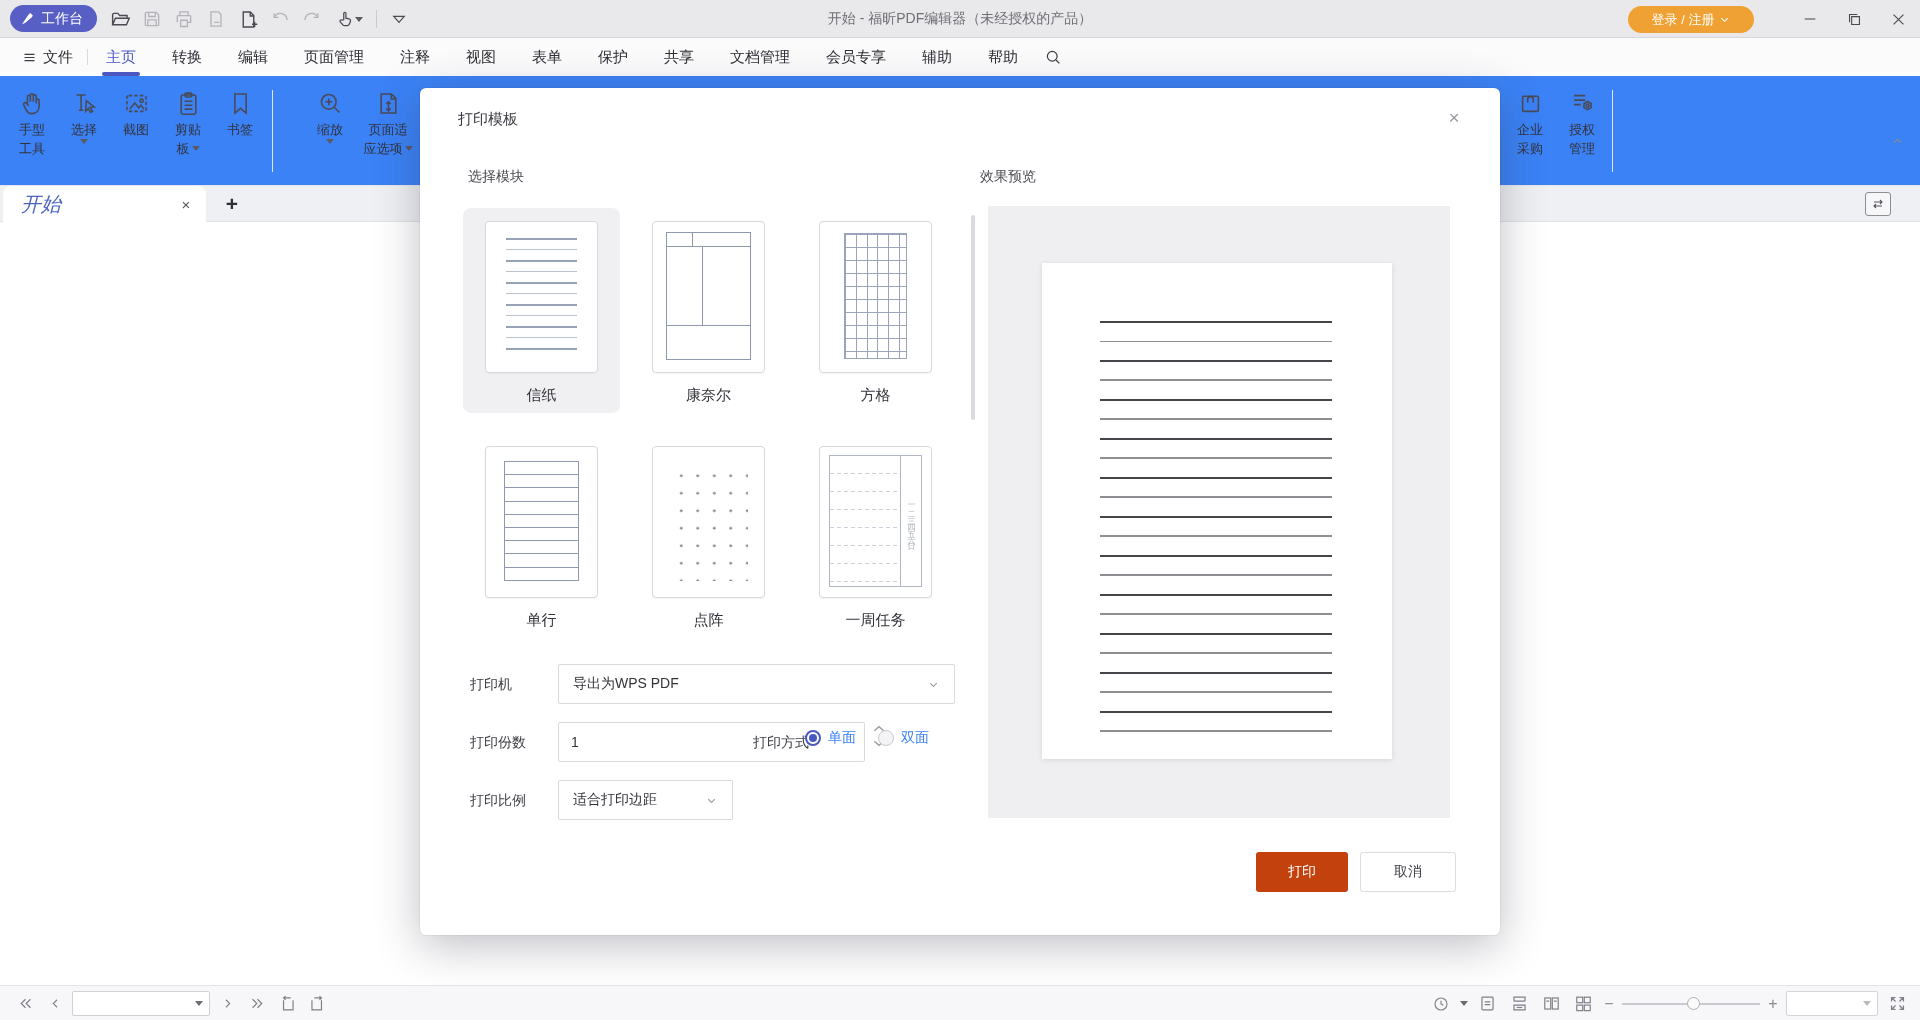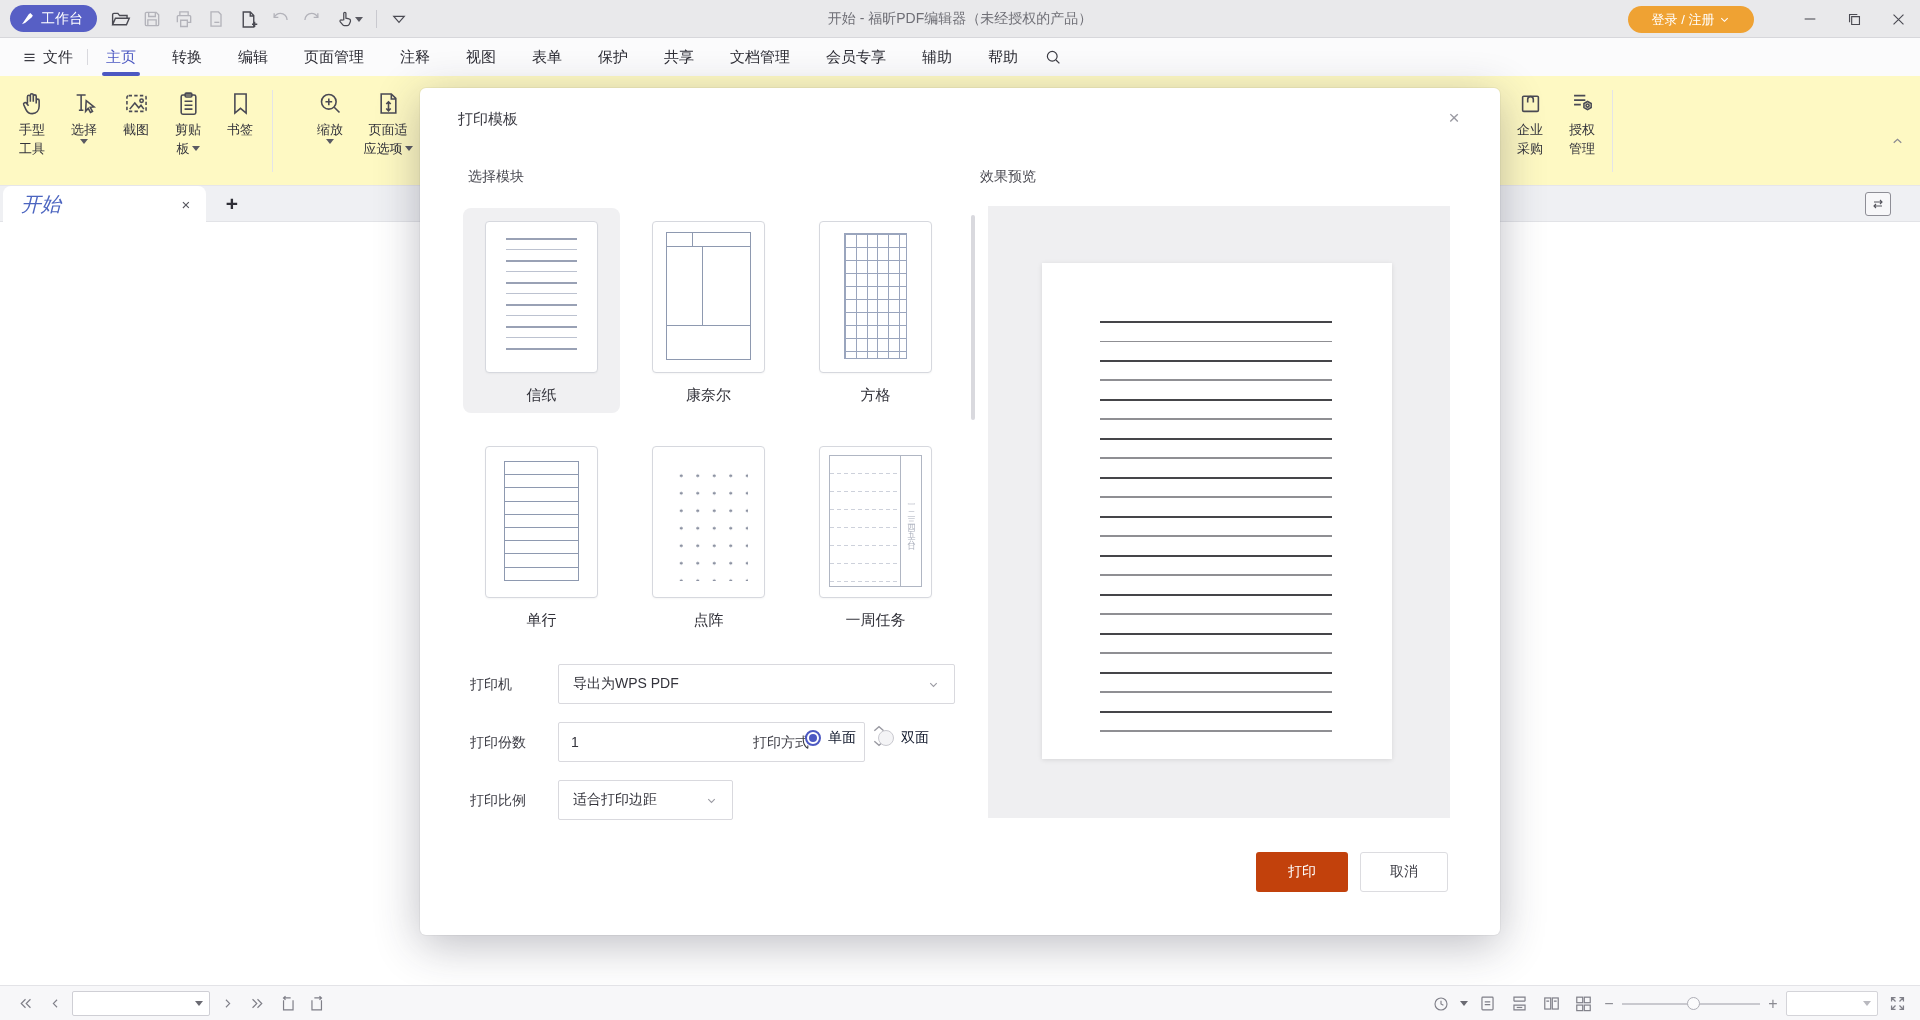--- a/index.html
+++ b/index.html
@@ -32,21 +32,21 @@
     display:flex; align-items:center; font-size:15px; color:#2e2e36; }
   .menu-file { display:flex; align-items:center; gap:6px; padding:0 14px 0 22px; height:38px; }
   .menu-sep { width:1px; height:16px; background:#d9d9de; }
   .menu-item { position:relative; height:38px; display:flex; align-items:center; padding:16px 18px; cursor:default; }
   .menu-item.active { color:#4c58c2; }
   .menu-item.active::after { content:""; position:absolute; left:14px; right:14px; bottom:0;
     height:4px; border-radius:2px; background:#4c58c2; }
   .menu-search { width:34px; height:38px; display:flex; align-items:center; justify-content:center; color:#3c3c44; }
 
   
-  .ribbon { position:absolute; left:0; top:76px; width:1920px; height:110px; background:#fef9c3;
+  .ribbon { position:absolute; left:0; top:76px; width:1920px; height:110px; background:#3b82f6;
     border-bottom:1px solid #e6e6ea;padding-left:41px; }
   .tools-left { position:absolute; left:6px; top:10px; display:flex; align-items:flex-start; }
   .tool { width:52px; display:flex; flex-direction:column; align-items:center; color:#3f3f47; }
   .tool.wide { width:64px; }
   .tool .ticon { height:34px; display:flex; align-items:center; justify-content:center; color:#4a4a54; }
   .tool .tlabel { font-size:13px; line-height:19px; text-align:center; color:#33333b; display:flex; align-items:center; gap:2px;}
   .caret-down { width:0; height:0; border-left:4px solid transparent; border-right:4px solid transparent;
     border-top:5px solid #5a5a62; display:inline-block; }
   .ribbon-div { position:absolute; top:14px; width:1px; height:82px; background:#e4e4e8; }
   .tools-right { position:absolute; left:1504px; top:10px; display:flex;align-items:flex-end; }
@@ -138,29 +138,29 @@
 
   
   .frm-label { position:absolute; font-size:14px; color:#3c3c44; }
   .selectbox { position:absolute; height:40px; background:#fff; border:1px solid #d9d9de; border-radius:2px;
     display:flex; align-items:center; padding:0 14px; font-size:14px; color:#33333b; }
   .selectbox .sel-chev { margin-left:auto; color:#9a9aa2; }
   .copies-input { position:absolute; left:138px; top:634px; width:307px; height:40px; border:1px solid #d9d9de;
     border-radius:2px; font-size:14px; color:#33333b; padding:0 12px; font-family:"Liberation Sans",sans-serif; }
   .spinner { position:absolute; left:452px; top:636px; display:flex; flex-direction:column; gap:6px; color:#9a9aa2; }
   .radio-row { position:absolute; left:385px; top:641px; display:flex; align-items:center; gap:22px; }
-  .radio { display:flex; align-items:center; gap:7px; font-size:14px; color:#0f172a; }
+  .radio { display:flex; align-items:center; gap:7px; font-size:14px; color:#3b82f6; }
   .radio .rdot { width:16px; height:16px; border-radius:50%; border:1px solid #c9c9cf; background:#f4f4f6;
     display:flex; align-items:center; justify-content:center; }
   .radio.checked .rdot { border:2px solid #4c58c2; background:#fff; }
   .radio.checked .rdot::after { content:""; width:8px; height:8px; border-radius:50%; background:#4c58c2; }
   .btn { position:absolute; top:764px; height:40px; border-radius:3px; display:flex; align-items:center;
     justify-content:center; font-size:14px; cursor:default; }
   .btn-print { left:836px; width:92px; background:#c2410c; color:#fff; }
-  .btn-cancel { left:940px; width:88px; background:#fff; color:#3c3c44; border:1px solid #dcdce0; }
+  .btn-cancel { left:940px; width:96px; background:#fff; color:#3c3c44; border:1px solid #dcdce0; }
 </style>
 </head>
 <body>
 
 <div class="app">
 
   <div class="titlebar">
     <div class="workbench-btn">
       <span>
         <svg width="15" height="15" viewBox="0 0 24 24" fill="#fff">

